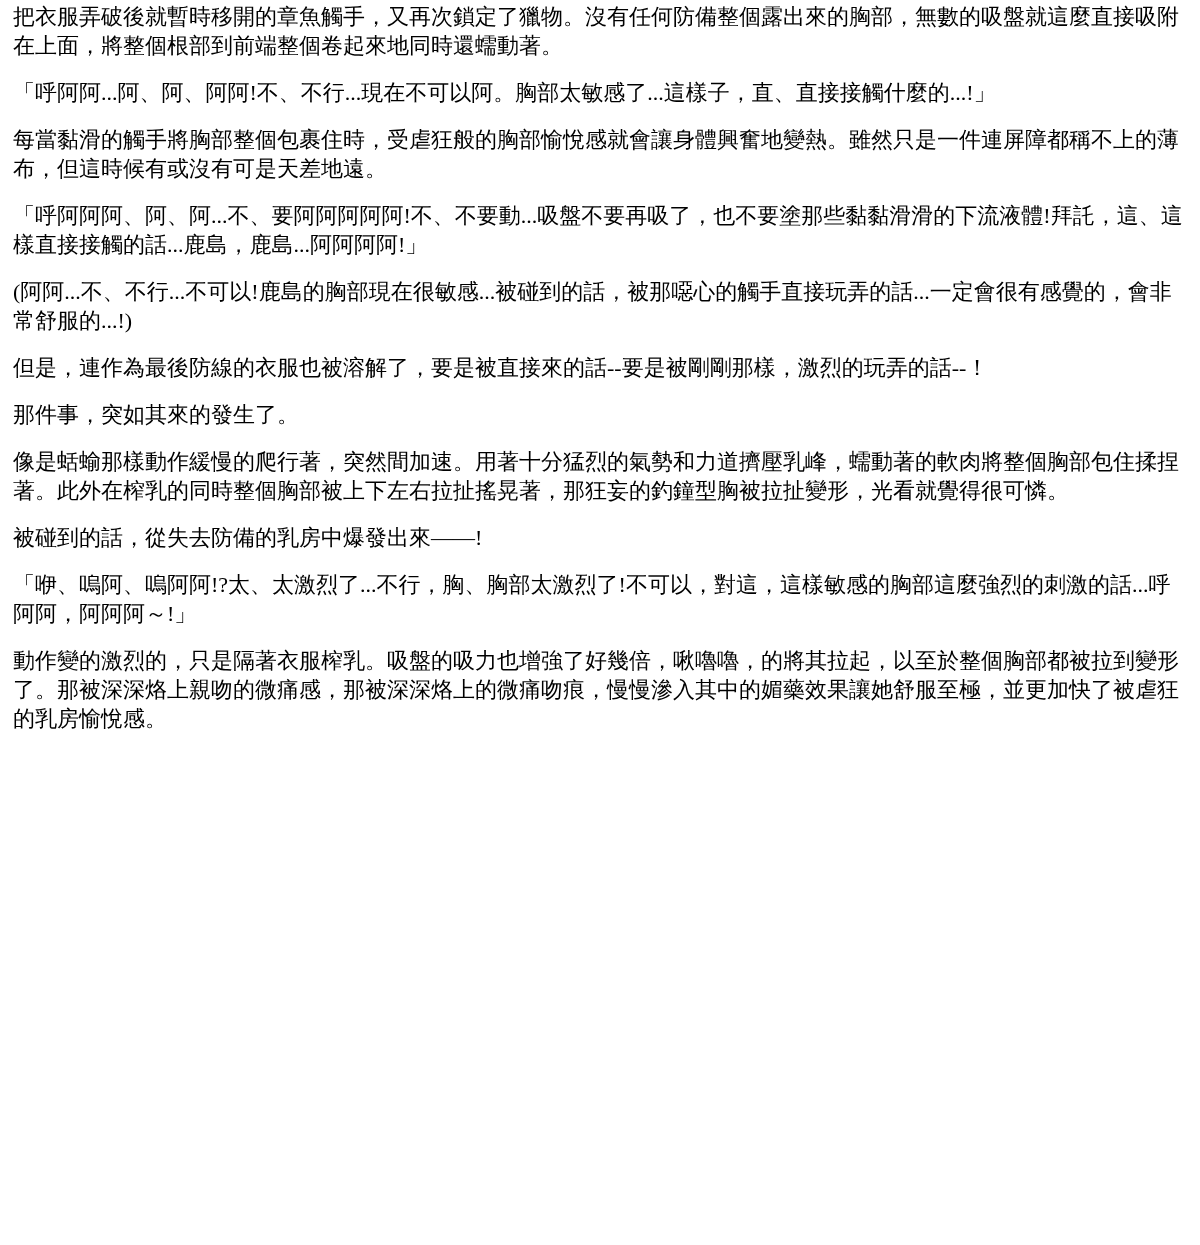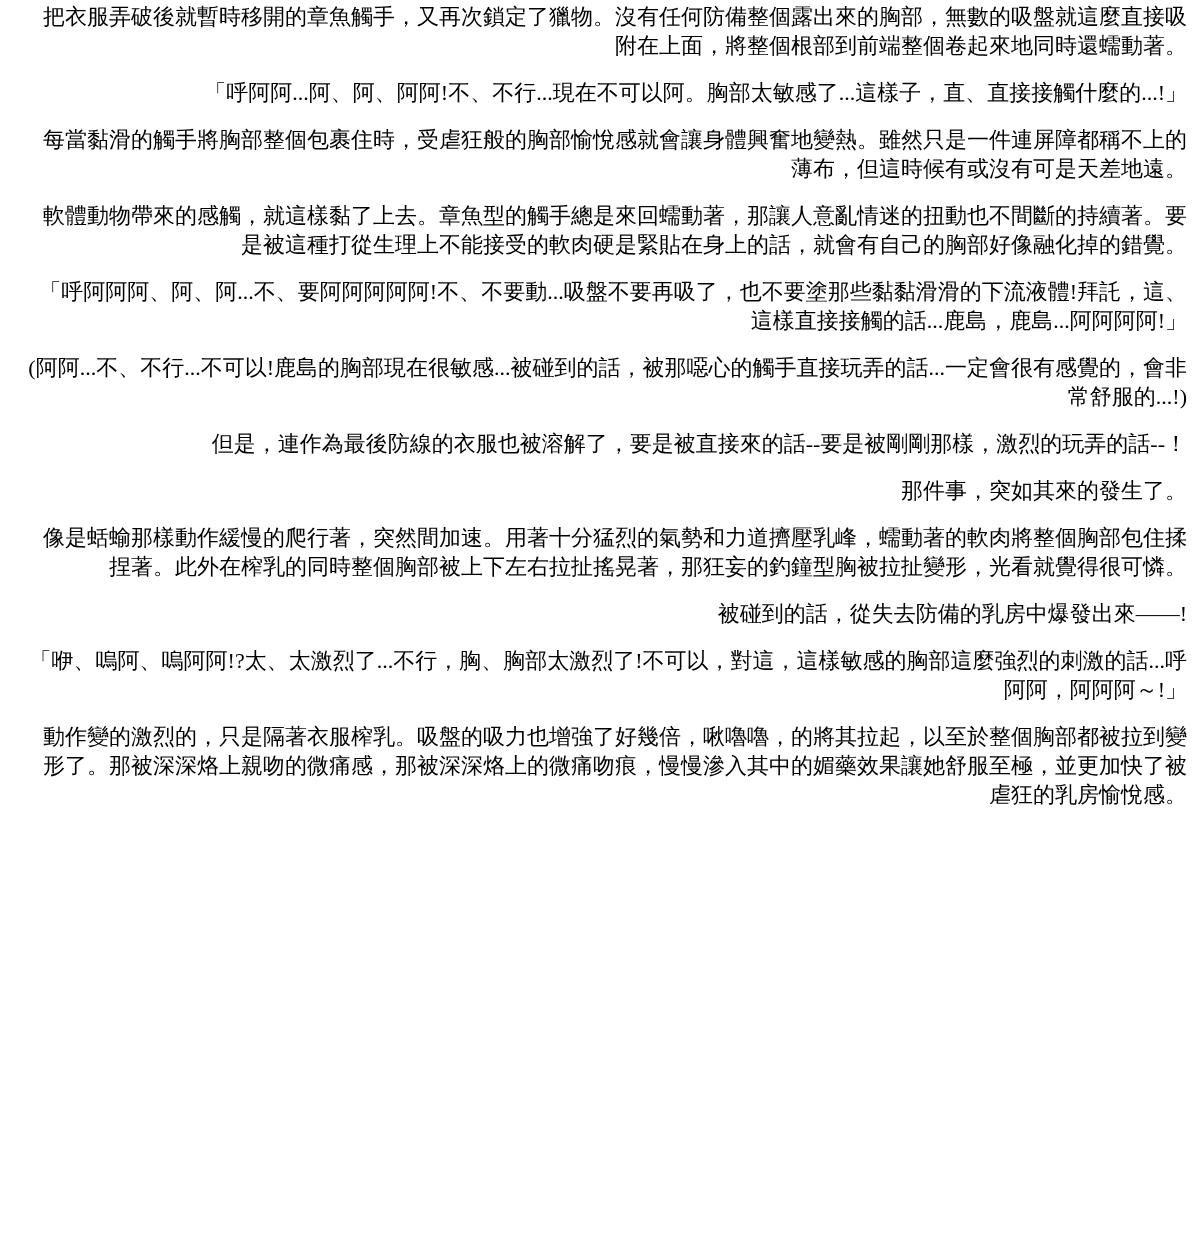--- a/index.html
+++ b/index.html
@@ -11,35 +11,34 @@
     width: 1200px;
     min-height: 1245px;
     box-sizing: border-box;
     padding: 2px 13px 6px 13px;
     background: #ffffff;
     color: #000000;
     font-family: "Liberation Serif", "DejaVu Serif", serif;
     font-size: 22px;
   }
   .page p {
-    margin: 0 0 18px 13px;
-    text-align: right;
+    margin: 0 0 18px 0;
+    text-align: left;
     line-height: 29px;
     word-break: break-all;
     overflow-wrap: anywhere;
   }
 </style>
 </head>
 <body>
 
 <div class="page">
   <p>把衣服弄破後就暫時移開的章魚觸手，又再次鎖定了獵物。沒有任何防備整個露出來的胸部，無數的吸盤就這麼直接吸附在上面，將整個根部到前端整個卷起來地同時還蠕動著。</p>
   <p>「呼阿阿...阿、阿、阿阿!不、不行...現在不可以阿。胸部太敏感了...這樣子，直、直接接觸什麼的...!」</p>
   <p>每當黏滑的觸手將胸部整個包裹住時，受虐狂般的胸部愉悅感就會讓身體興奮地變熱。雖然只是一件連屏障都稱不上的薄布，但這時候有或沒有可是天差地遠。</p>
-  <p>軟體動物帶來的感觸，就這樣黏了上去。章魚型的觸手總是來回蠕動著，那讓人意亂情迷的扭動也不間斷的持續著。要是被這種打從生理上不能接受的軟肉硬是緊貼在身上的話，就會有自己的胸部好像融化掉的錯覺。</p>
   <p>「呼阿阿阿、阿、阿...不、要阿阿阿阿阿!不、不要動...吸盤不要再吸了，也不要塗那些黏黏滑滑的下流液體!拜託，這、這樣直接接觸的話...鹿島，鹿島...阿阿阿阿!」</p>
   <p>(阿阿...不、不行...不可以!鹿島的胸部現在很敏感...被碰到的話，被那噁心的觸手直接玩弄的話...一定會很有感覺的，會非常舒服的...!)</p>
   <p>但是，連作為最後防線的衣服也被溶解了，要是被直接來的話--要是被剛剛那樣，激烈的玩弄的話--！</p>
   <p>那件事，突如其來的發生了。</p>
   <p>像是蛞蝓那樣動作緩慢的爬行著，突然間加速。用著十分猛烈的氣勢和力道擠壓乳峰，蠕動著的軟肉將整個胸部包住揉捏著。此外在榨乳的同時整個胸部被上下左右拉扯搖晃著，那狂妄的釣鐘型胸被拉扯變形，光看就覺得很可憐。</p>
   <p>被碰到的話，從失去防備的乳房中爆發出來——!</p>
   <p>「咿、嗚阿、嗚阿阿!?太、太激烈了...不行，胸、胸部太激烈了!不可以，對這，這樣敏感的胸部這麼強烈的刺激的話...呼阿阿，阿阿阿～!」</p>
   <p>動作變的激烈的，只是隔著衣服榨乳。吸盤的吸力也增強了好幾倍，啾嚕嚕，的將其拉起，以至於整個胸部都被拉到變形了。那被深深烙上親吻的微痛感，那被深深烙上的微痛吻痕，慢慢滲入其中的媚藥效果讓她舒服至極，並更加快了被虐狂的乳房愉悅感。</p>
 </div>
 

